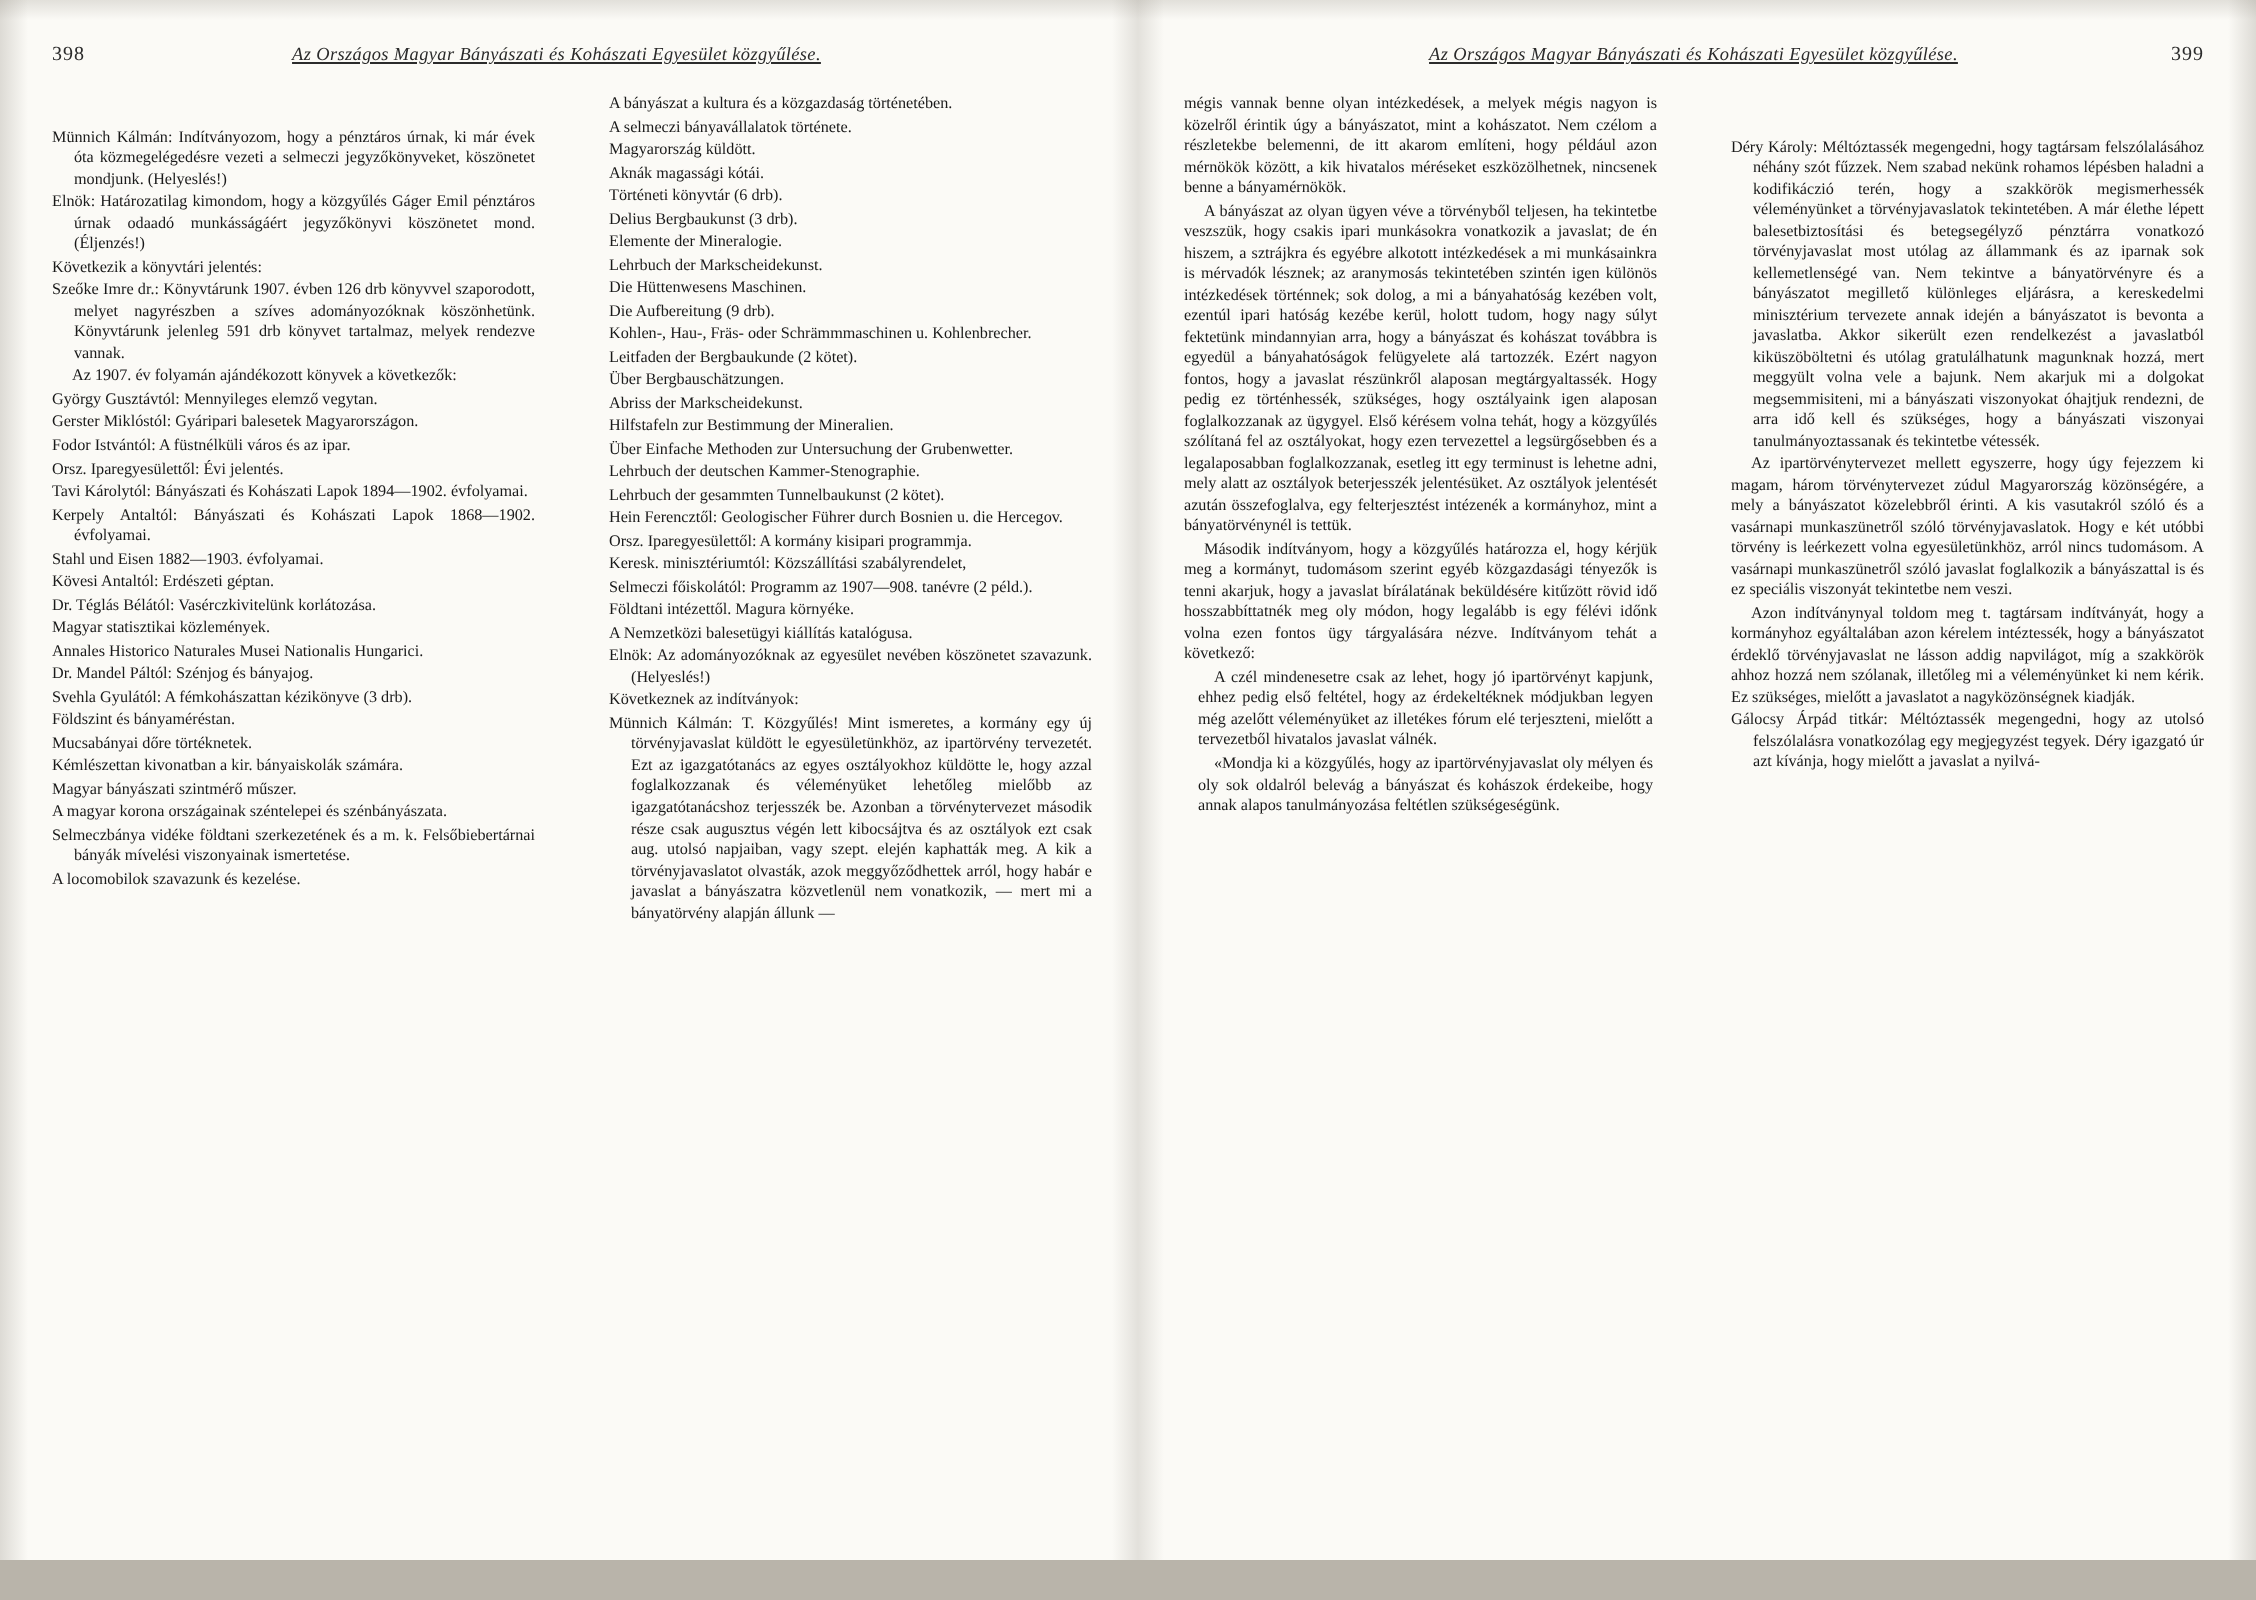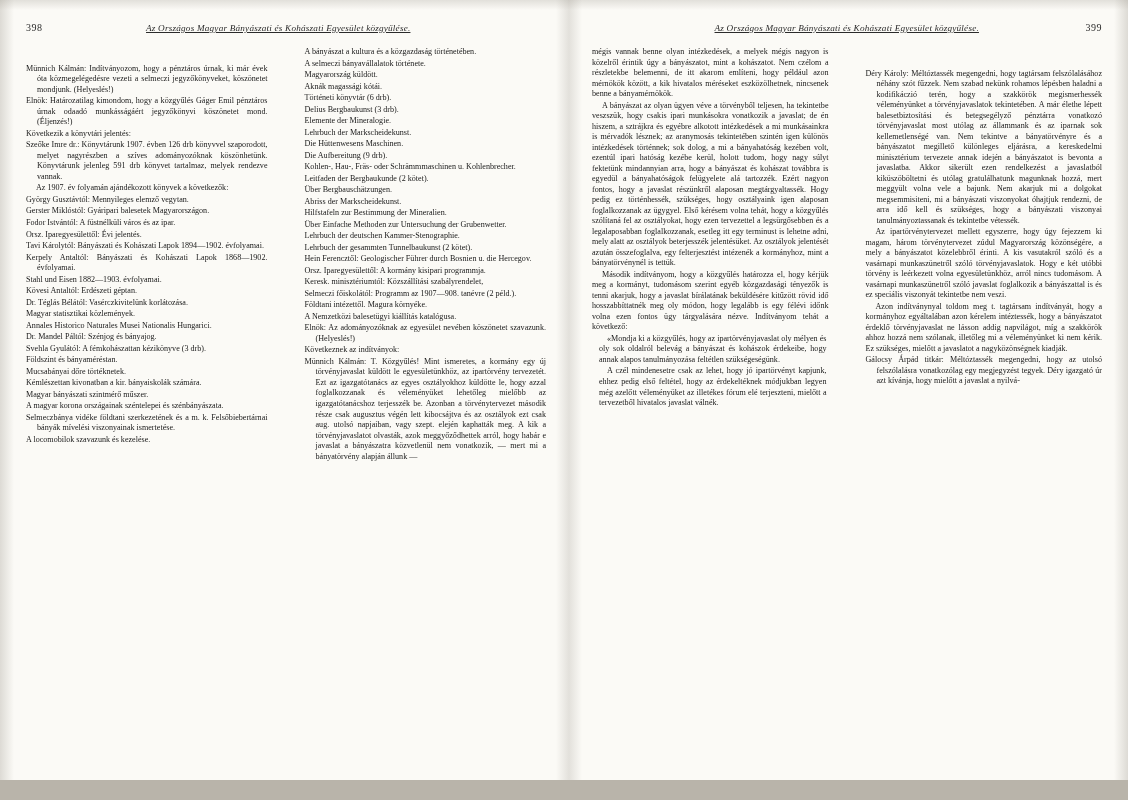--- a/index.html
+++ b/index.html
@@ -189,22 +189,22 @@
   <div class="sheet right">
     <div class="running-head">
       <span class="title">Az Országos Magyar Bányászati és Kohászati Egyesület közgyűlése.</span>
       <span class="folio">399</span>
     </div>
     <div class="cols">
       <div class="col" id="rp-c1">
           <p class="noind">mégis vannak benne olyan intézkedések, a melyek mégis nagyon is közelről érintik úgy a bányászatot, mint a kohászatot. Nem czélom a részletekbe belemenni, de itt akarom említeni, hogy például azon mérnökök között, a kik hivatalos méréseket eszközölhetnek, nincsenek benne a bányamérnökök.</p>
           <p class="ind">A bányászat az olyan ügyen véve a törvényből teljesen, ha tekintetbe veszszük, hogy csakis ipari munkásokra vonatkozik a javaslat; de én hiszem, a sztrájkra és egyébre alkotott intézkedések a mi munkásainkra is mérvadók lésznek; az aranymosás tekintetében szintén igen különös intézkedések történnek; sok dolog, a mi a bányahatóság kezében volt, ezentúl ipari hatóság kezébe kerül, holott tudom, hogy nagy súlyt fektetünk mindannyian arra, hogy a bányászat és kohászat továbbra is egyedül a bányahatóságok felügyelete alá tartozzék. Ezért nagyon fontos, hogy a javaslat részünkről alaposan megtárgyaltassék. Hogy pedig ez történhessék, szükséges, hogy osztályaink igen alaposan foglalkozzanak az ügygyel. Első kérésem volna tehát, hogy a közgyűlés szólítaná fel az osztályokat, hogy ezen tervezettel a legsürgősebben és a legalaposabban foglalkozzanak, esetleg itt egy terminust is lehetne adni, mely alatt az osztályok beterjesszék jelentésüket. Az osztályok jelentését azután összefoglalva, egy felterjesztést intézenék a kormányhoz, mint a bányatörvénynél is tettük.</p>
           <p class="ind">Második indítványom, hogy a közgyűlés határozza el, hogy kérjük meg a kormányt, tudomásom szerint egyéb közgazdasági tényezők is tenni akarjuk, hogy a javaslat bírálatának beküldésére kitűzött rövid idő hosszabbíttatnék meg oly módon, hogy legalább is egy félévi időnk volna ezen fontos ügy tárgyalására nézve. Indítványom tehát a következő:</p>
+          <p class="quote">A czél mindenesetre csak az lehet, hogy jó ipartörvényt kapjunk, ehhez pedig első feltétel, hogy az érdekeltéknek módjukban legyen még azelőtt véleményüket az illetékes fórum elé terjeszteni, mielőtt a tervezetből hivatalos javaslat válnék.</p>
           <p class="quote">«Mondja ki a közgyűlés, hogy az ipartörvényjavaslat oly mélyen és oly sok oldalról belevág a bányászat és kohászok érdekeibe, hogy annak alapos tanulmányozása feltétlen szükségeségünk.</p>
-          <p class="quote">A czél mindenesetre csak az lehet, hogy jó ipartörvényt kapjunk, ehhez pedig első feltétel, hogy az érdekeltéknek módjukban legyen még azelőtt véleményüket az illetékes fórum elé terjeszteni, mielőtt a tervezetből hivatalos javaslat válnék.</p>
         </div>
       <div class="col" id="rp-c2">
           <p class="hang">Déry Károly: Méltóztassék megengedni, hogy tagtársam felszólalásához néhány szót fűzzek. Nem szabad nekünk rohamos lépésben haladni a kodifikáczió terén, hogy a szakkörök megismerhessék véleményünket a törvényjavaslatok tekintetében. A már élethe lépett balesetbiztosítási és betegsegélyző pénztárra vonatkozó törvényjavaslat most utólag az állammank és az iparnak sok kellemetlenségé van. Nem tekintve a bányatörvényre és a bányászatot megillető különleges eljárásra, a kereskedelmi minisztérium tervezete annak idején a bányászatot is bevonta a javaslatba. Akkor sikerült ezen rendelkezést a javaslatból kiküszöböltetni és utólag gratulálhatunk magunknak hozzá, mert meggyült volna vele a bajunk. Nem akarjuk mi a dolgokat megsemmisiteni, mi a bányászati viszonyokat óhajtjuk rendezni, de arra idő kell és szükséges, hogy a bányászati viszonyai tanulmányoztassanak és tekintetbe vétessék.</p>
           <p class="ind">Az ipartörvénytervezet mellett egyszerre, hogy úgy fejezzem ki magam, három törvénytervezet zúdul Magyarország közönségére, a mely a bányászatot közelebbről érinti. A kis vasutakról szóló és a vasárnapi munkaszünetről szóló törvényjavaslatok. Hogy e két utóbbi törvény is leérkezett volna egyesületünkhöz, arról nincs tudomásom. A vasárnapi munkaszünetről szóló javaslat foglalkozik a bányászattal is és ez speciális viszonyát tekintetbe nem veszi.</p>
           <p class="ind">Azon indítványnyal toldom meg t. tagtársam indítványát, hogy a kormányhoz egyáltalában azon kérelem intéztessék, hogy a bányászatot érdeklő törvényjavaslat ne lásson addig napvilágot, míg a szakkörök ahhoz hozzá nem szólanak, illetőleg mi a véleményünket ki nem kérik. Ez szükséges, mielőtt a javaslatot a nagyközönségnek kiadják.</p>
           <p class="hang">Gálocsy Árpád titkár: Méltóztassék megengedni, hogy az utolsó felszólalásra vonatkozólag egy megjegyzést tegyek. Déry igazgató úr azt kívánja, hogy mielőtt a javaslat a nyilvá-</p>
         </div>
     </div>
   </div>
 </div>

